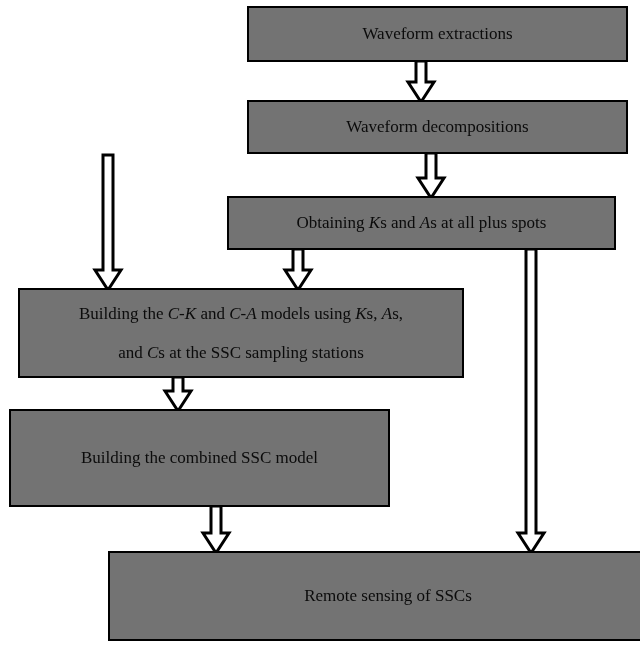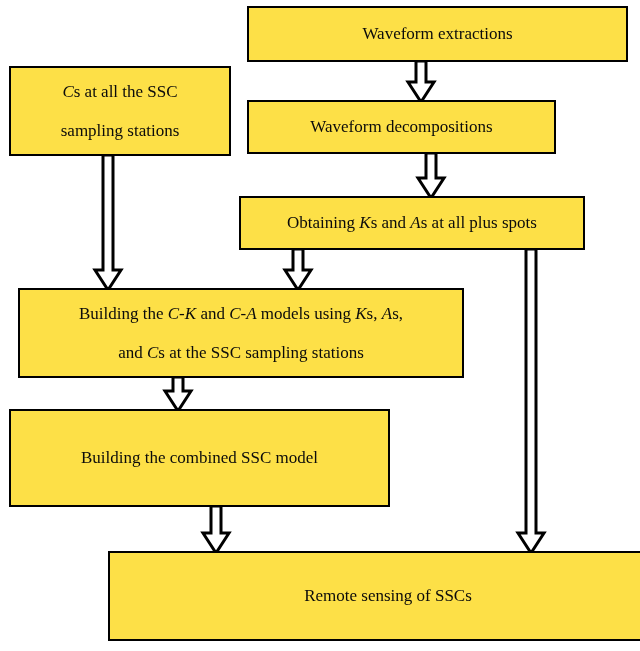--- a/index.html
+++ b/index.html
@@ -16,21 +16,21 @@
     position: relative;
     width: 640px;
     height: 651px;
     background: #ffffff;
     overflow: hidden;
   }
   .node {
     position: absolute;
     box-sizing: border-box;
     border: 2.5px solid #000000;
-    background: #fde047;
+    background: #737373;
     display: flex;
     flex-direction: column;
     align-items: center;
     justify-content: center;
     text-align: center;
     font-size: 17px;
     line-height: 1.15;
     color: #0b0b0b;
     z-index: 2;
   }
@@ -61,30 +61,26 @@
 </style>
 </head>
 <body>
 
 <div id="canvas">
 
   <div class="node" id="node-waveform-extractions" style="left: 247px; top: 6px; width: 381px; height: 56px;">
     <span class="line">Waveform extractions</span>
   </div>
 
-  <div class="node" id="node-cs-sampling-stations" style="left: 9px; top: 66px; width: 222px; height: 90px;">
-    <span class="line"><i>C</i>s at all the SSC</span>
-    <span class="line">sampling stations</span>
-  </div>
 
-  <div class="node" id="node-waveform-decompositions" style="left: 247px; top: 100px; width: 309px; height: 54px;">
+  <div class="node" id="node-waveform-decompositions" style="left: 247px; top: 100px; width: 381px; height: 54px;">
     <span class="line">Waveform decompositions</span>
   </div>
 
-  <div class="node" id="node-obtaining-ks-as" style="left: 239px; top: 196px; width: 346px; height: 54px;">
+  <div class="node" id="node-obtaining-ks-as" style="left: 227px; top: 196px; width: 389px; height: 54px;">
     <span class="line">Obtaining <i>K</i>s and <i>A</i>s at all plus spots</span>
   </div>
 
   <div class="node" id="node-building-ck-ca-models" style="left: 18px; top: 288px; width: 446px; height: 90px;">
     <span class="line">Building the <i>C-K</i> and <i>C-A</i> models using <i>K</i>s, <i>A</i>s,</span>
     <span class="line">and <i>C</i>s at the SSC sampling stations</span>
   </div>
 
   <div class="node" id="node-building-combined-ssc-model" style="left: 9px; top: 409px; width: 381px; height: 98px;">
     <span class="line">Building the combined SSC model</span>

